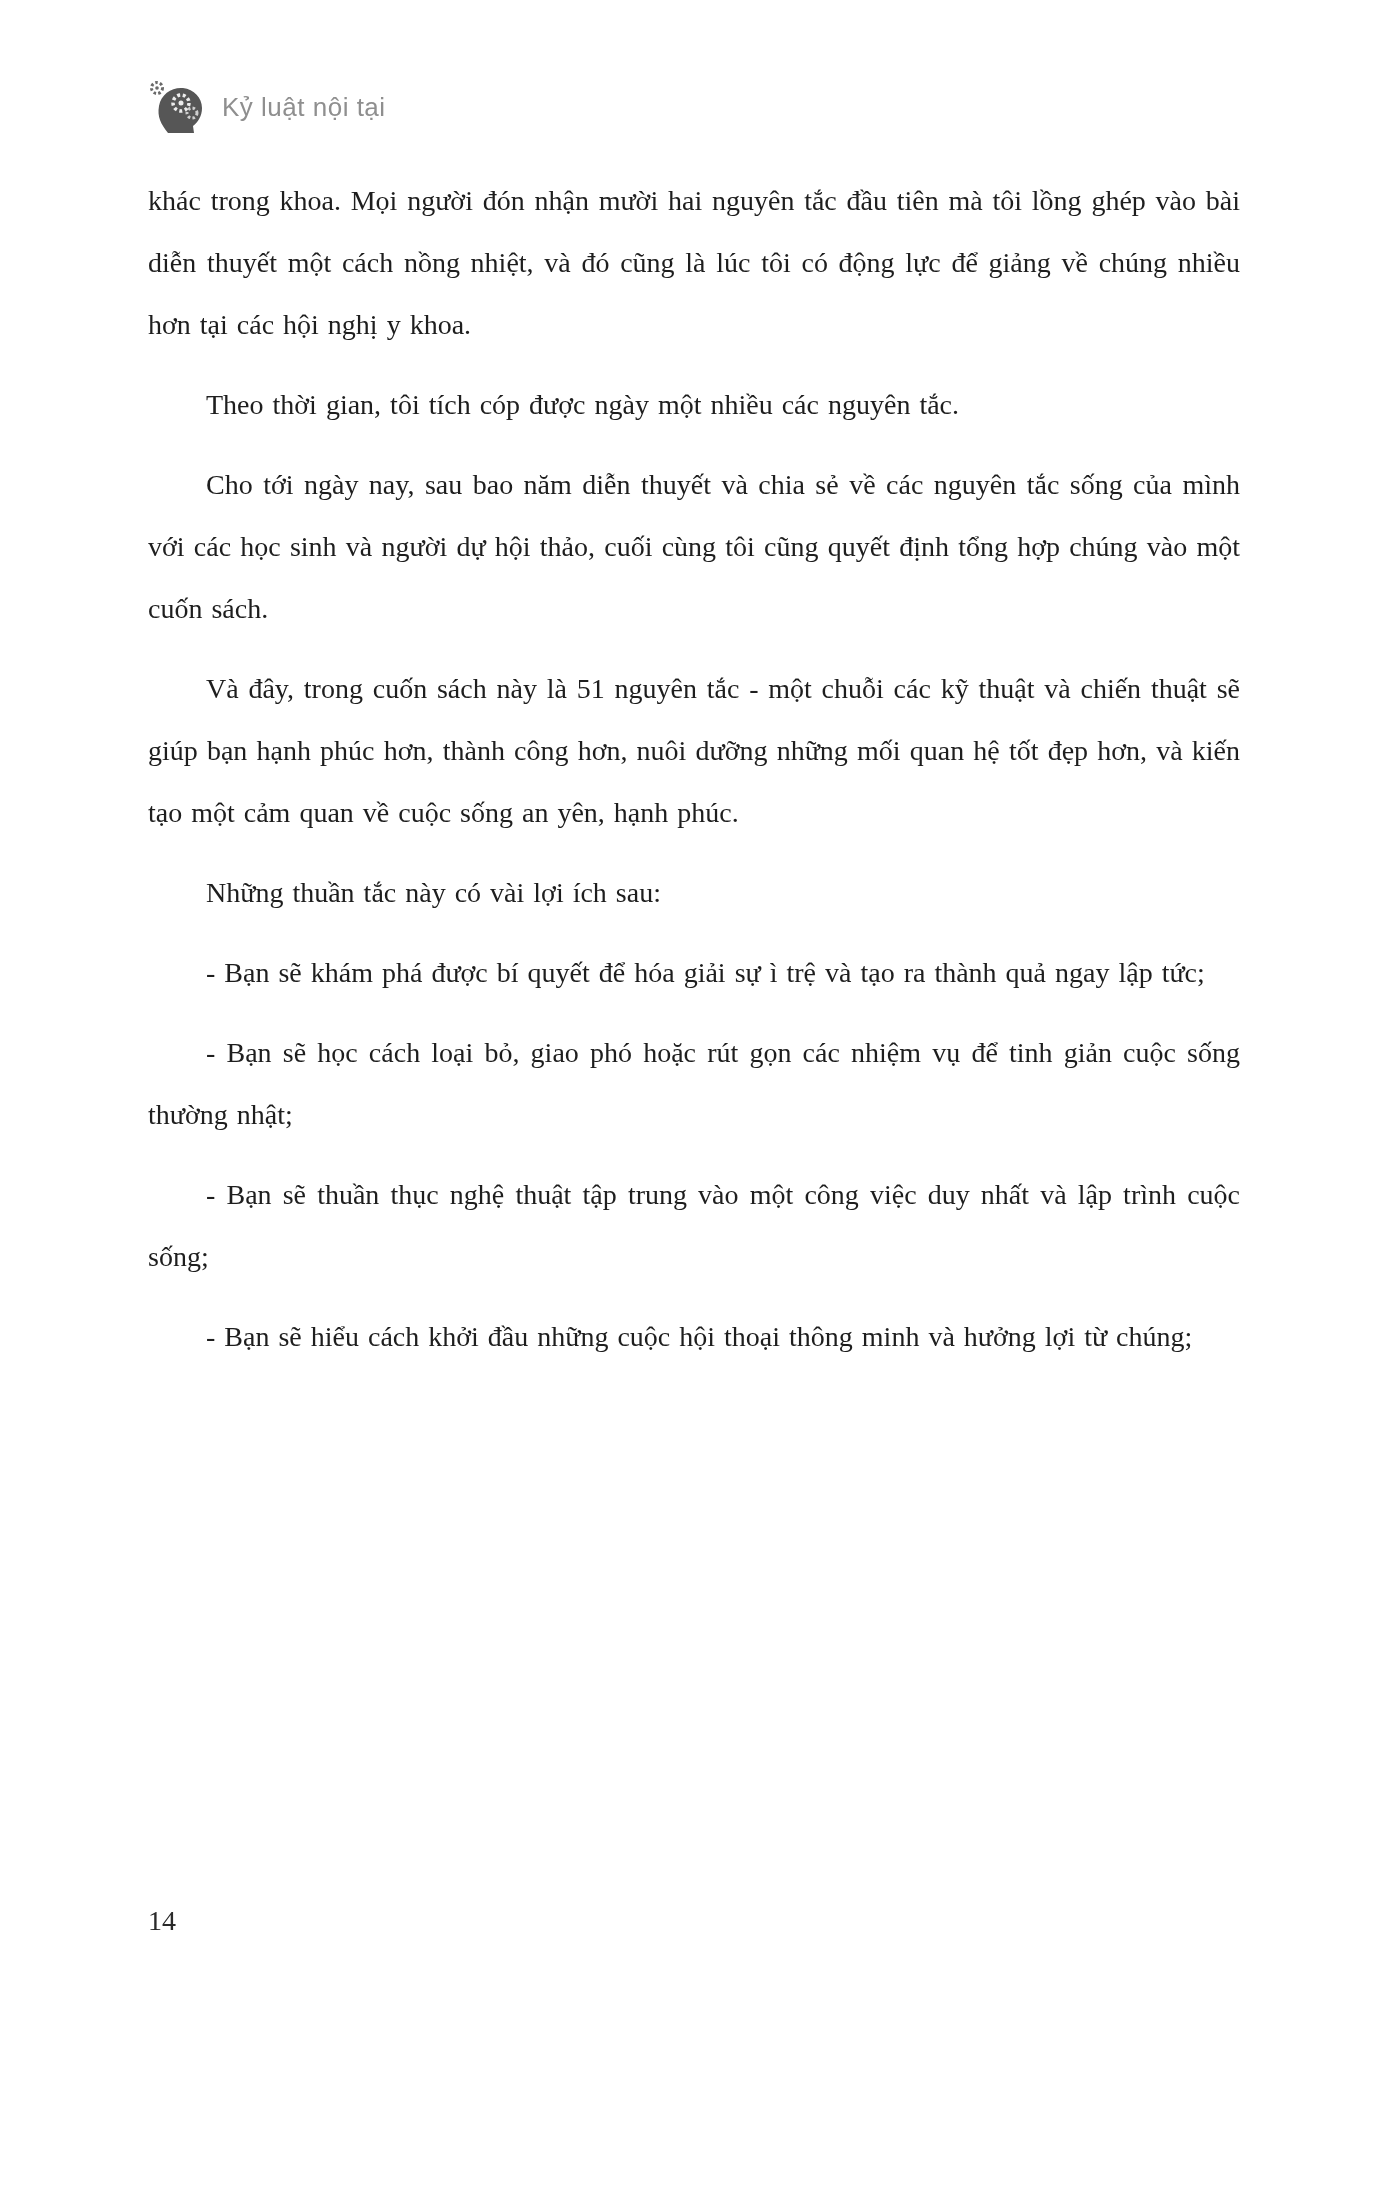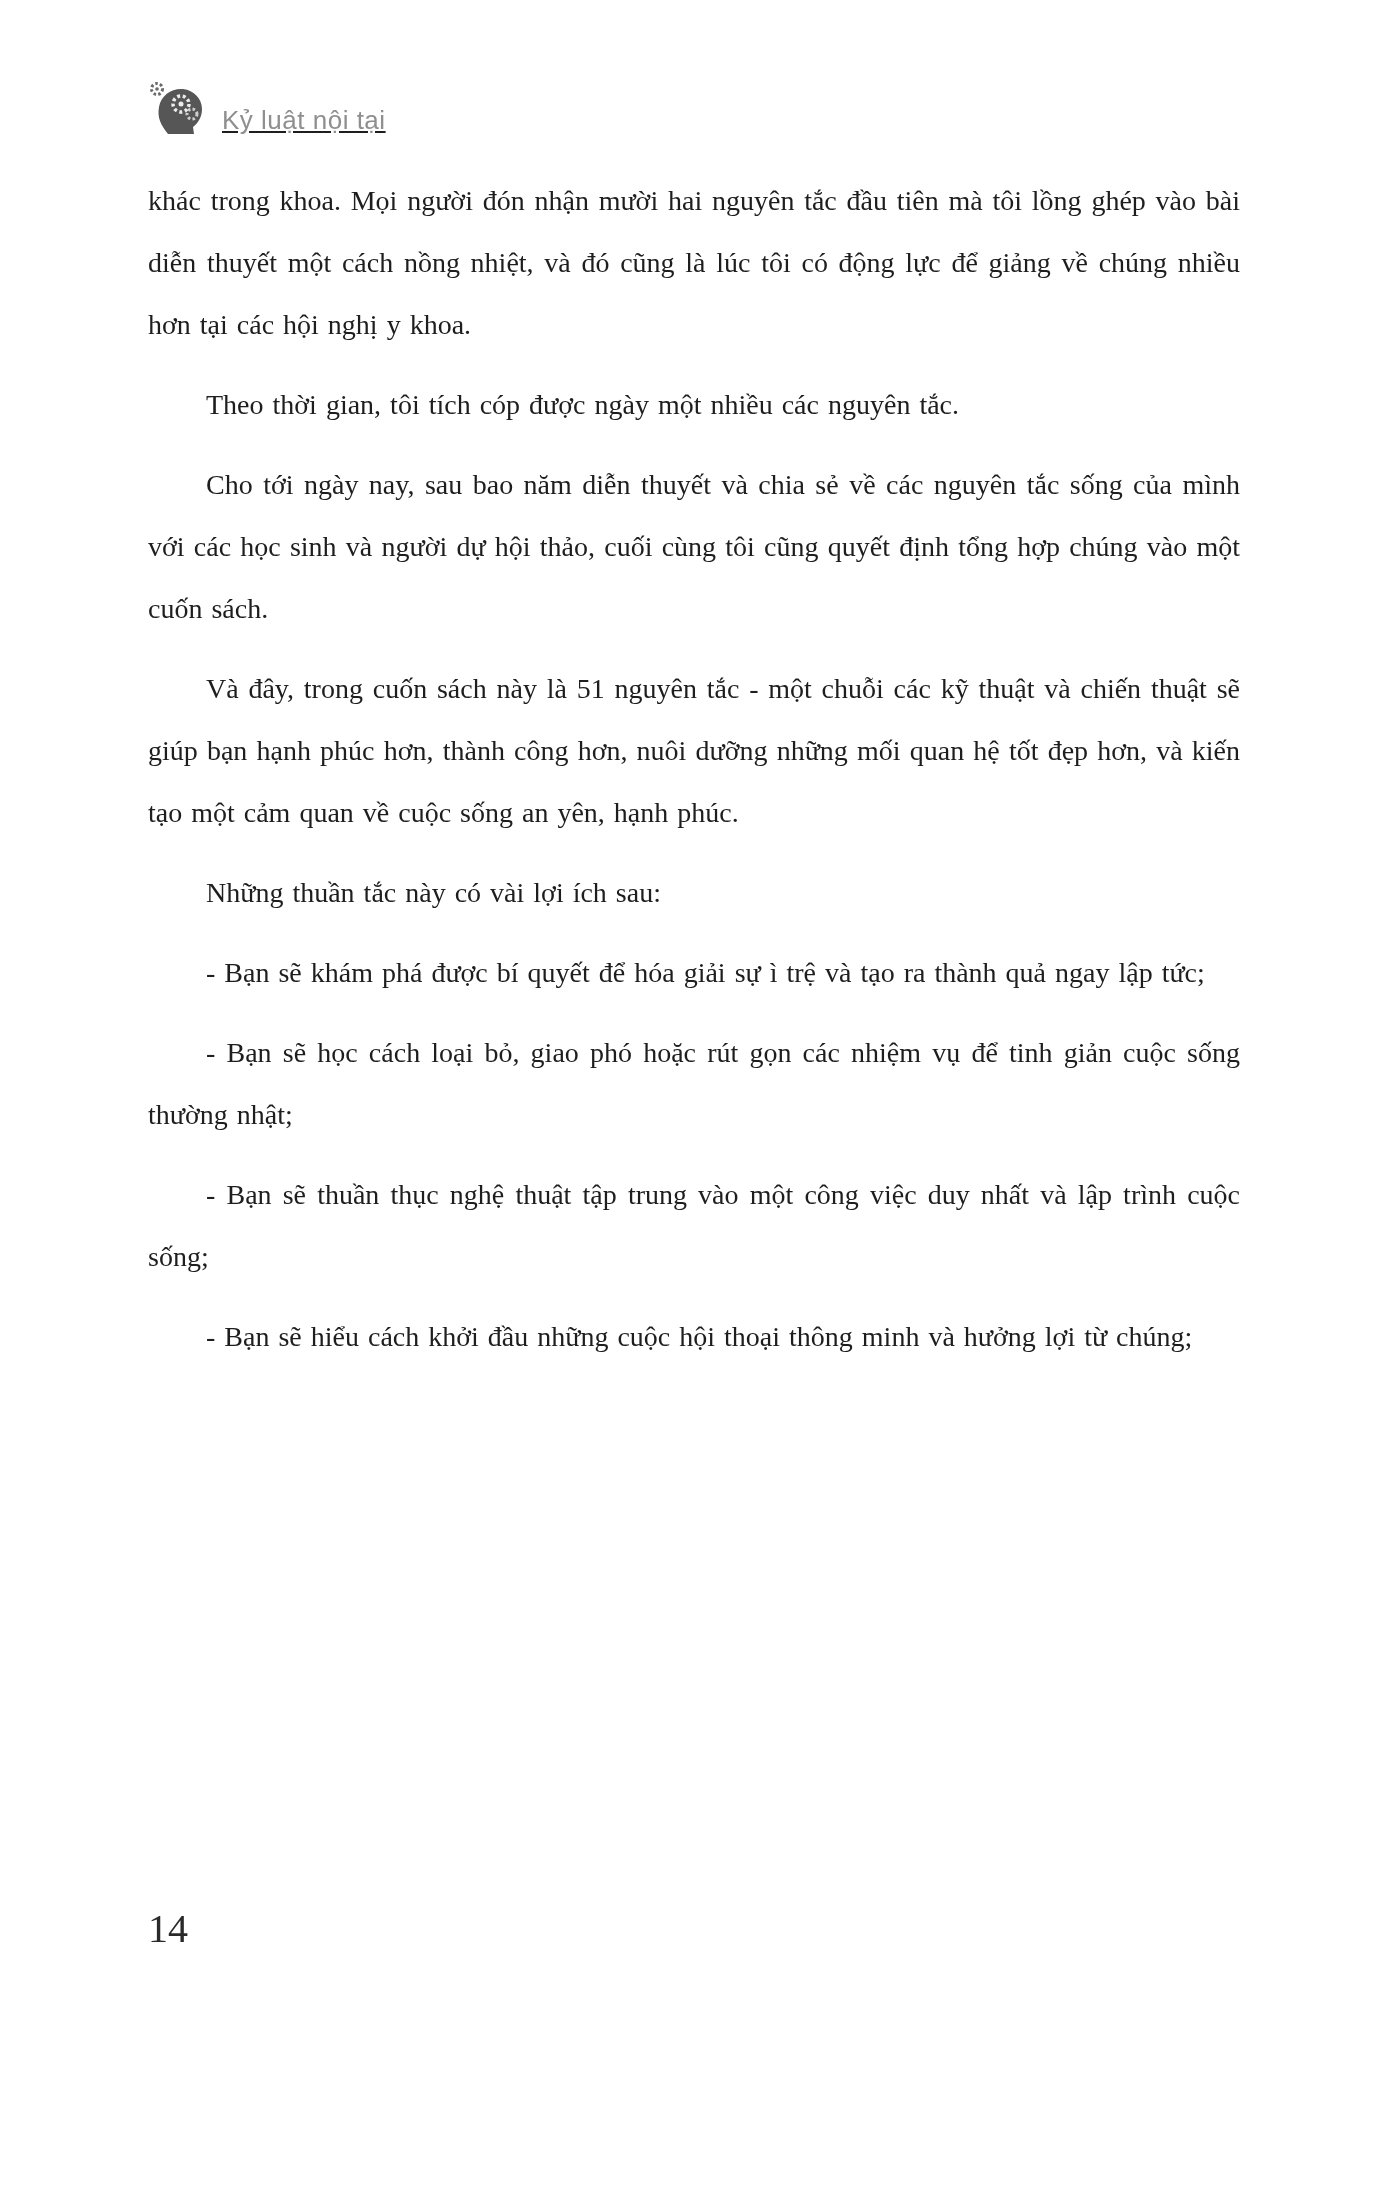--- a/index.html
+++ b/index.html
@@ -15,25 +15,24 @@
     margin: 0 auto;
     background: #ffffff;
     box-sizing: border-box;
     padding: 78px 148px 0 148px;
     font-family: "Liberation Serif", "DejaVu Serif", serif;
     color: #1e1e1e;
     overflow: hidden;
   }
   .page-header {
     display: flex;
-    align-items: flex-end;
+    align-items: center;
     gap: 16px;
     height: 58px;
     margin-bottom: 34px;
-    text-decoration: underline;
   }
   .page-header .logo {
     flex: 0 0 auto;
     display: block;
   }
   .book-title {
     font-family: "Liberation Sans", "DejaVu Sans", sans-serif;
     font-size: 26px;
     color: #8f8f8f;
     letter-spacing: 0.5px;
@@ -49,21 +48,21 @@
     margin: 0 0 18px 0;
     word-spacing: 2px;
   }
   .para.no-indent {
     text-indent: 0;
   }
   .page-number {
     position: absolute;
     left: 148px;
     top: 1905px;
-    font-size: 40px;
+    font-size: 28px;
     color: #2a2a2a;
   }
 </style>
 </head>
 <body>
 
 <div class="page">
 
   <header class="page-header">
     <svg class="logo" width="58" height="56" viewBox="0 0 58 56" aria-hidden="true">

